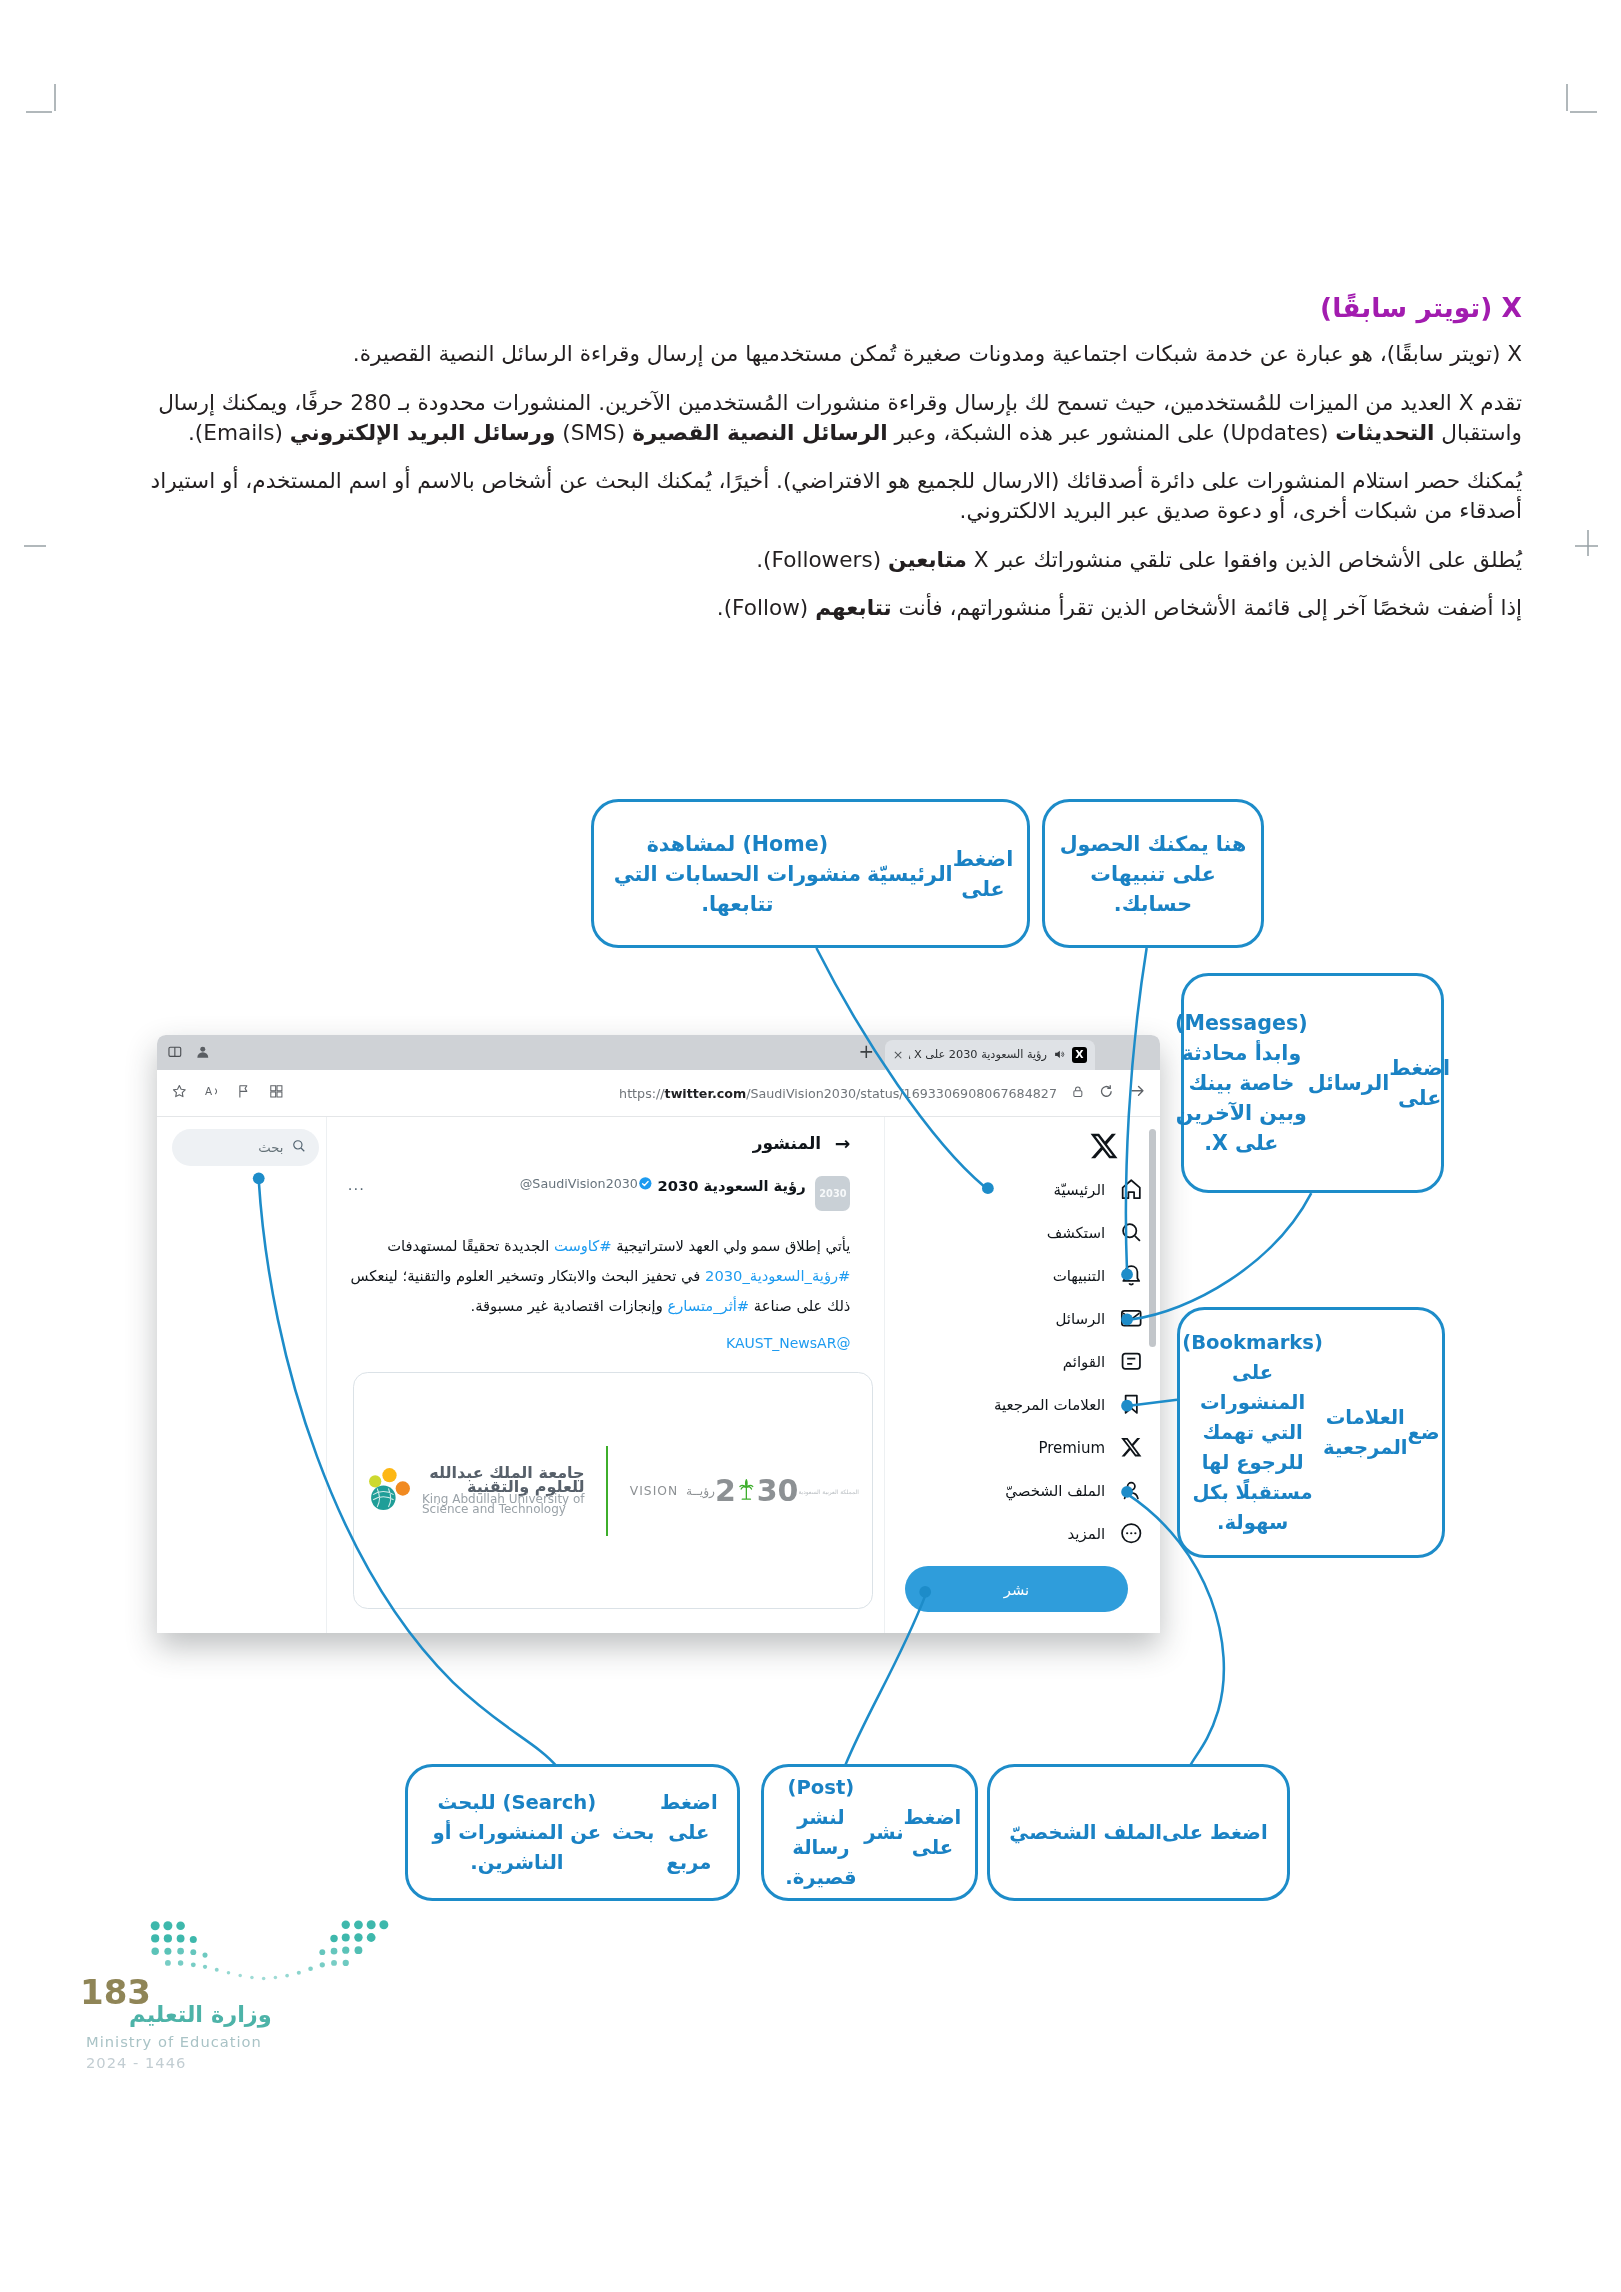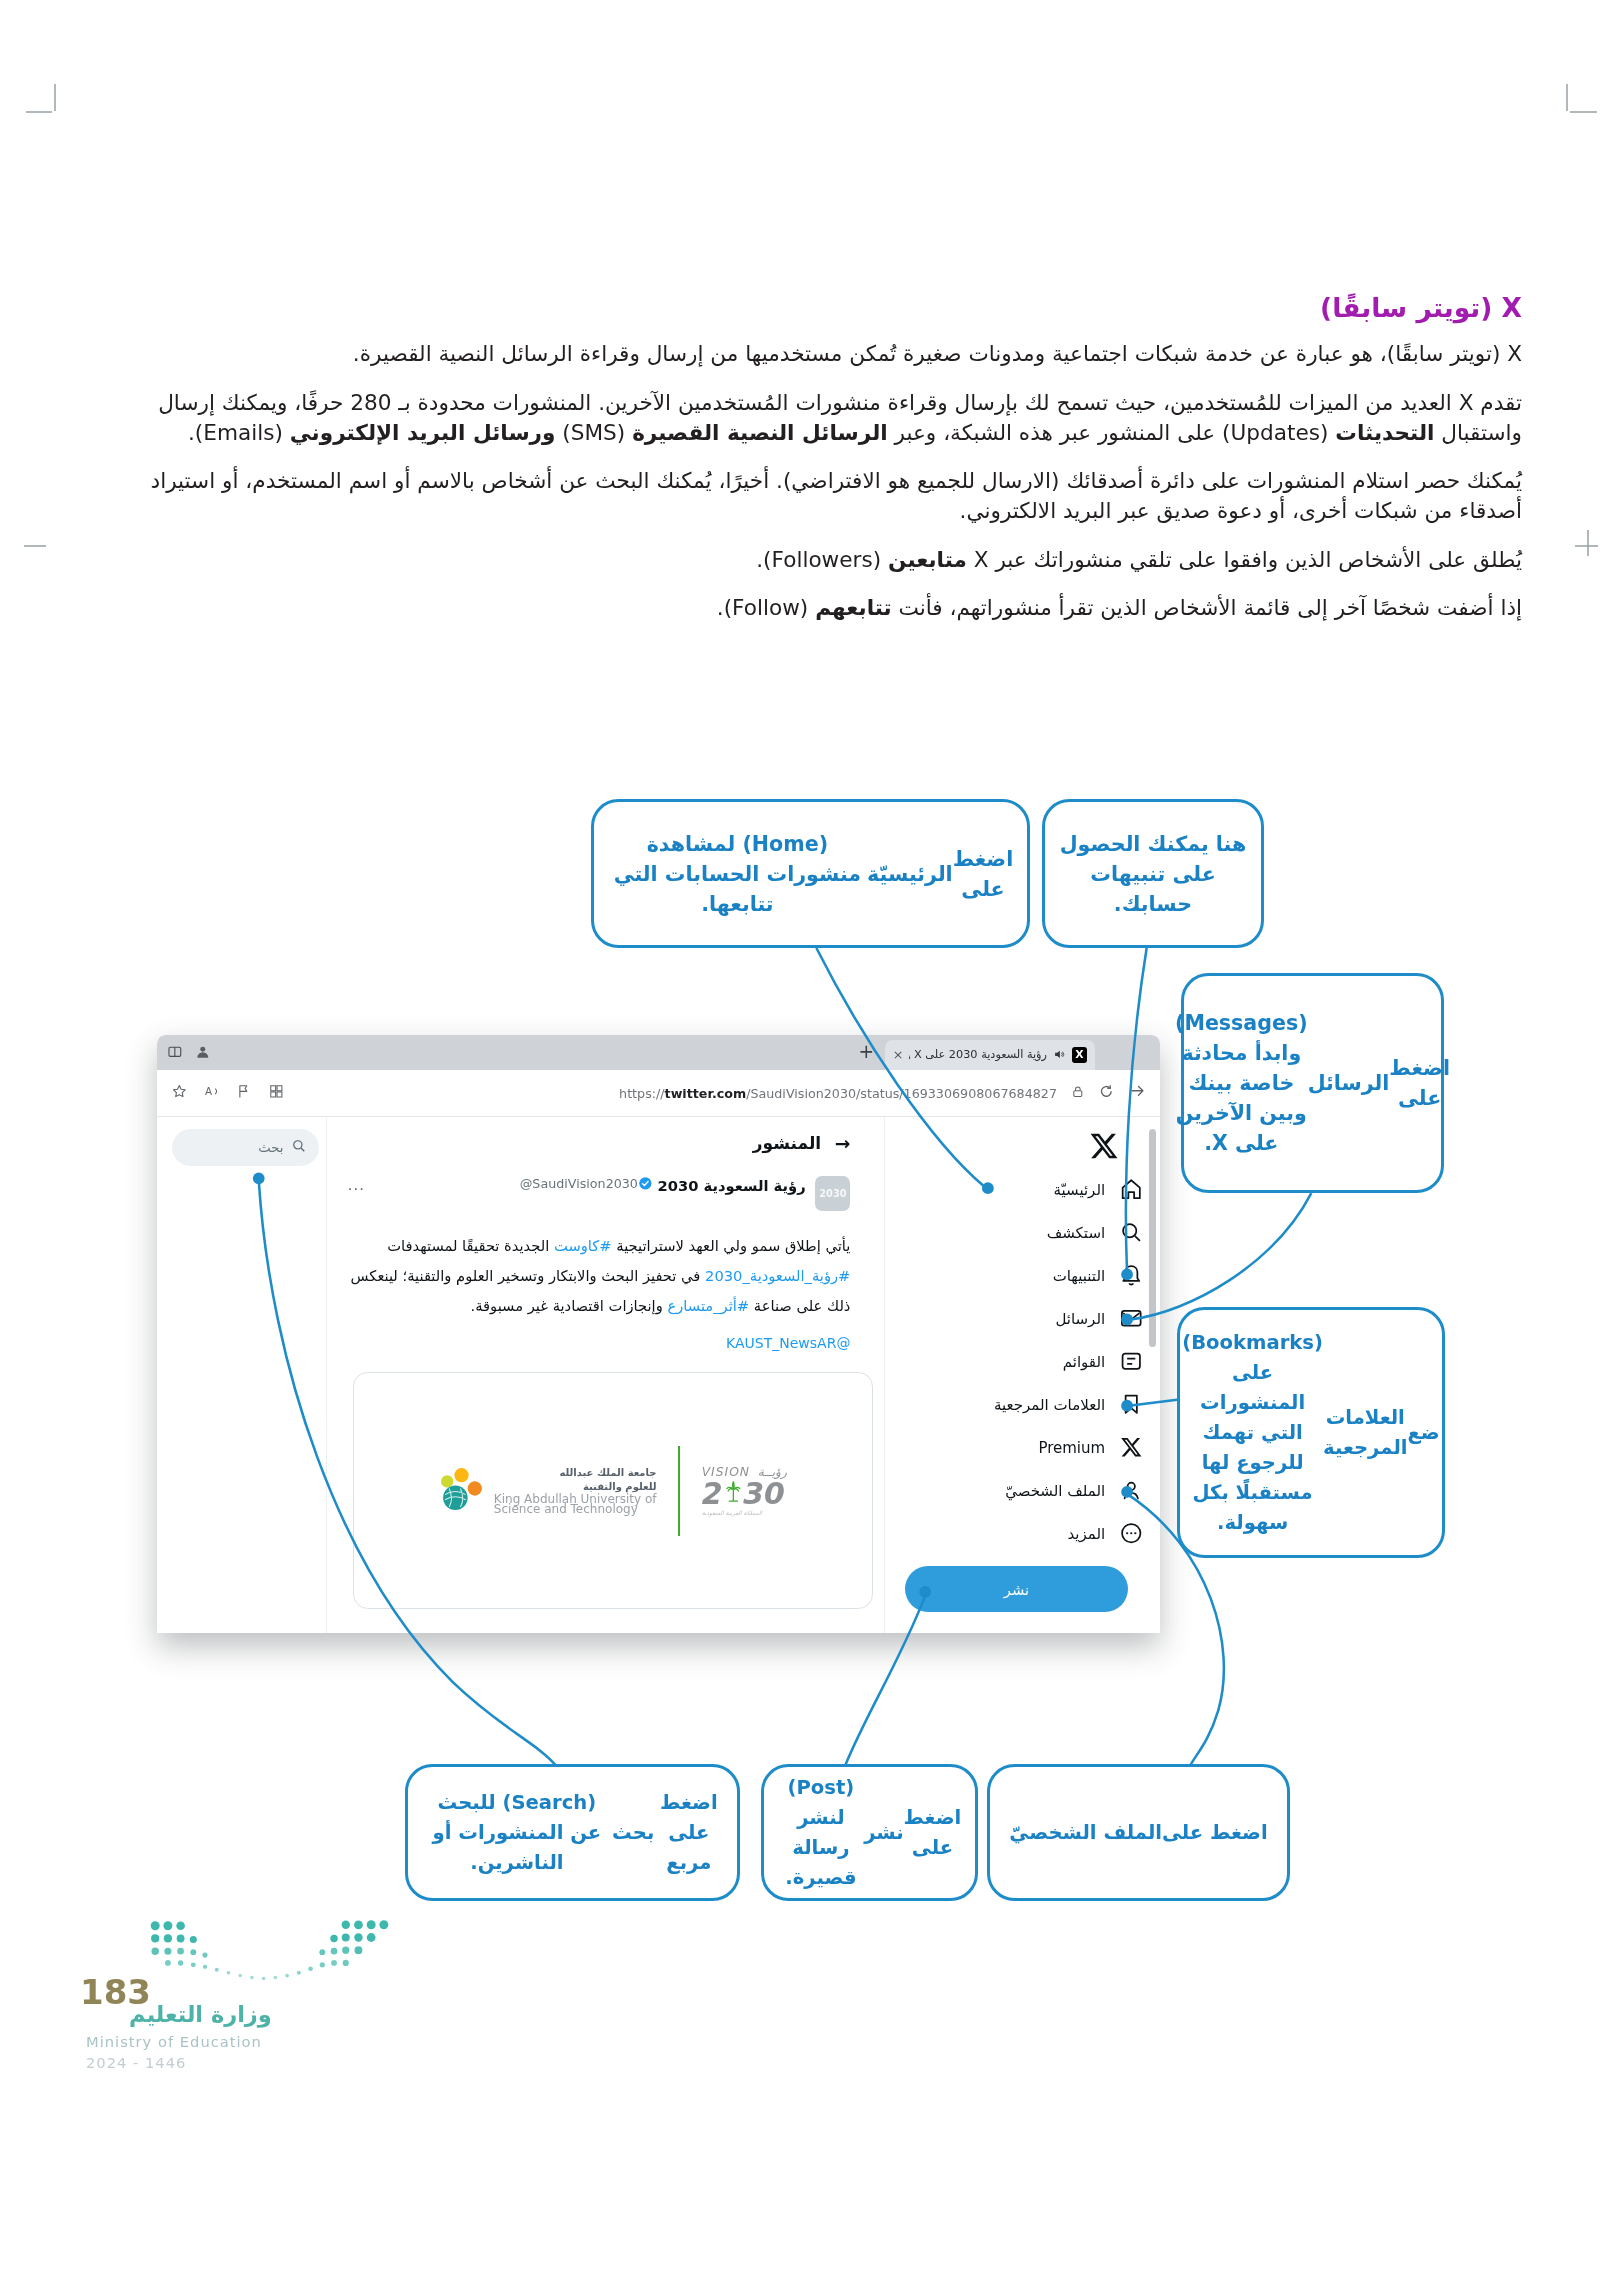--- a/index.html
+++ b/index.html
@@ -82,24 +82,24 @@
   .dname{font-size:14.7px;font-weight:bold;color:#0f1419;}
   .handle{font-size:12.7px;color:#68747d;direction:ltr;}
   .tmore{margin-right:auto;color:#536471;font-size:14.7px;letter-spacing:1px;padding-left:9.8px;}
   .tweet-text{position:absolute;left:181px;top:114px;width:534px;direction:rtl;text-align:right;
               font-size:14.7px;line-height:30px;color:#0f1419;padding:0 21.6px 0 9.8px;box-sizing:border-box;}
   .mention{position:absolute;left:181px;top:218px;width:534px;direction:rtl;text-align:right;
            padding-right:21.6px;box-sizing:border-box;font-size:14px;color:#1d9bf0;}
   .tcard{position:absolute;left:196px;top:255px;width:518px;height:235px;border:1px solid #dbe2e7;
          border-radius:14.7px;display:flex;align-items:center;justify-content:center;gap:21.6px;background:#fff;}
   .kaust{display:flex;align-items:center;gap:9.8px;}
-  .kaust-txt .ar{direction:rtl;font-size:10px;font-weight:bold;color:#57606a;line-height:13.7px;}
+  .kaust-txt .ar{direction:rtl;font-size:16px;font-weight:bold;color:#57606a;line-height:13.7px;}
   .kaust-txt .en{font-size:12px;color:#9aa2a8;line-height:9.8px;margin-top:2px;}
   .gdiv{width:2px;height:90px;background:#3dae2b;}
-  .vision{display:flex;flex-direction:column;align-items:flex-start;font-style:italic;}
+  .vision{display:flex;flex-direction:row;align-items:center;}
   .vrow1{display:flex;gap:7.8px;align-items:center;font-size:12.3px;color:#8d9194;letter-spacing:1px;}
   .vrow1 .ar{direction:rtl;}
   .vdigits{display:flex;align-items:flex-end;gap:2px;font-size:30px;font-weight:bold;color:#8d9194;line-height:29px;}
   .vcap{font-size:5.9px;color:#b9bec2;margin-top:2.9px;direction:rtl;}
 
   
   .xlogo{position:absolute;right:41px;top:13.7px;color:#0f1419;}
   .xnav{position:absolute;right:15.7px;top:51px;width:267px;}
   .nav-item{height:43px;direction:rtl;display:flex;align-items:center;gap:13.7px;color:#0f1419;}
   .nav-icon{width:25.5px;height:25.5px;display:flex;align-items:center;justify-content:center;color:#0f1419;}

